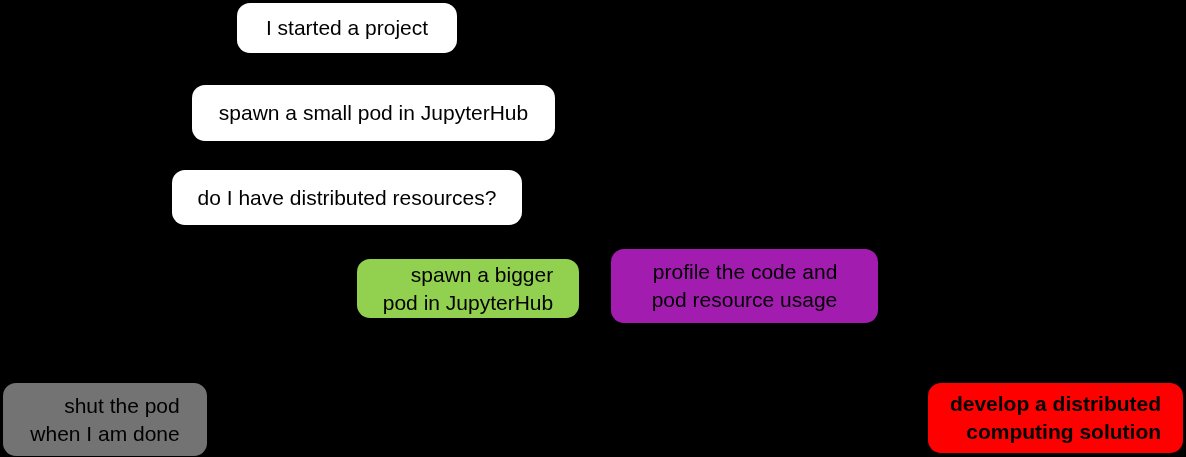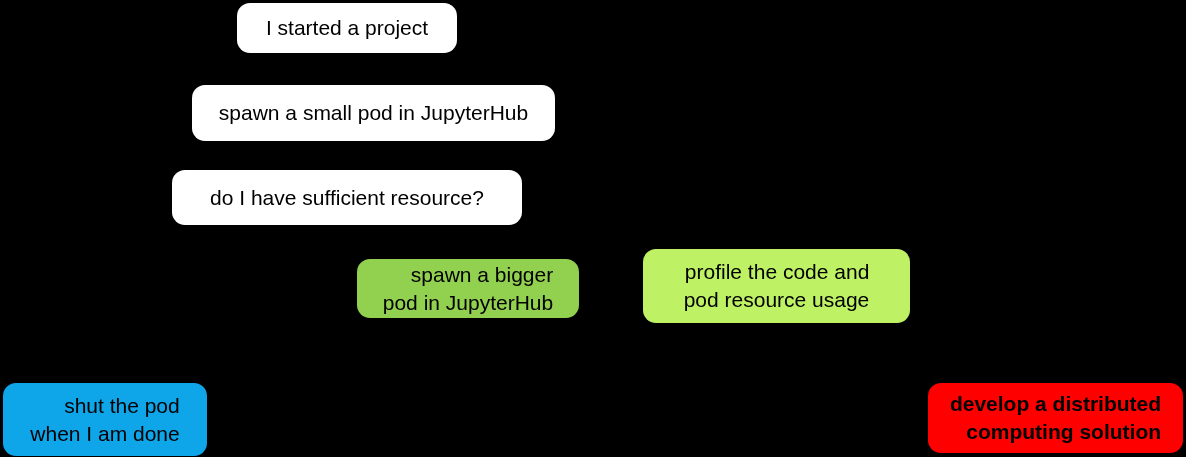--- a/index.html
+++ b/index.html
@@ -38,22 +38,22 @@
   .n5 { left: 3px;   top: 383px; width: 204px; height: 73px; }
   .n6 { left: 615px; top: 382px; width: 257px; height: 72px; }
   .n7 { left: 928px; top: 383px; width: 255px; height: 70px; }
 </style>
 </head>
 <body>
 
 <div class="canvas">
   <div class="node n0" style="background: rgb(255, 255, 255);">I started a project</div>
   <div class="node n1" style="background: rgb(255, 255, 255);">spawn a small pod in JupyterHub</div>
-  <div class="node n2" style="background: rgb(255, 255, 255);">do I have sufficient resource?</div>
+  <div class="node n2" style="background: rgb(255, 255, 255);">do I have distributed resources?</div>
   <div class="node n3" style="background: rgb(146, 208, 80);">spawn a bigger
 pod in JupyterHub</div>
-  <div class="node n4" style="background: #bef264; margin-left: 32px;">profile the code and
+  <div class="node n4" style="background: #a21caf;">profile the code and
 pod resource usage</div>
-  <div class="node n5" style="background: #0ea5e9;">shut the pod
+  <div class="node n5" style="background: #737373;">shut the pod
 when I am done</div>
   <div class="node n7" style="background: rgb(255, 0, 0); font-weight: bold;">develop a distributed
 computing solution</div>
 </div>
 
 </body></html>

